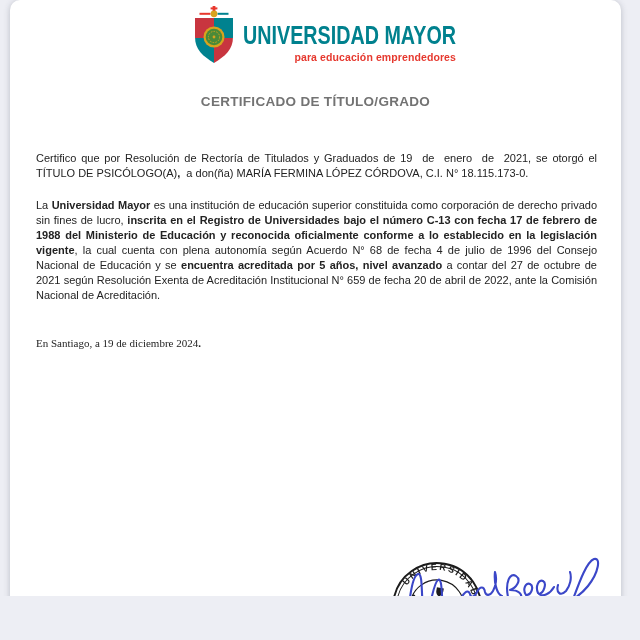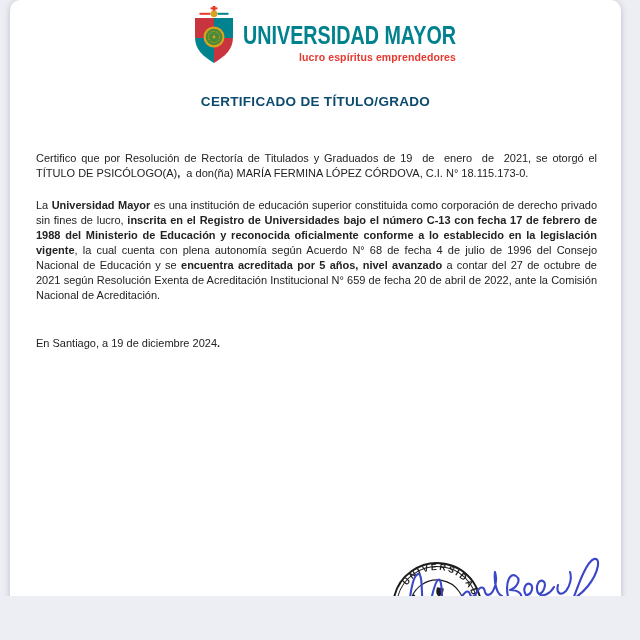--- a/index.html
+++ b/index.html
@@ -13,30 +13,30 @@
   }
   .logo { position:absolute; left:192px; top:6px; display:flex; align-items:flex-start; }
   .logo-shield { display:block; }
   .logo-textcol { margin-left:7px; padding-top:16px; width:215px; }
   .logo-tagline {
     margin-top:-3px; text-align:right; font-weight:bold; font-size:10.5px;
     letter-spacing:0.1px; color:#e6392f; padding-right:2px;
   }
   .doc-title {
     position:absolute; top:94px; left:10px; width:611px; text-align:center;
-    font-weight:bold; font-size:13.5px; letter-spacing:0.3px; color:#0c4a6e;
+    font-weight:bold; font-size:13.5px; letter-spacing:0.3px; color:#737373;
   }
   .para {
     position:absolute; left:36px; width:561px; font-size:11px; line-height:15px;
     text-align:justify; color:#232323;
   }
   .para b { font-weight:bold; }
   .p1 { top:151px; }
   .p2 { top:198px; }
-  .dateline { top:336px; text-align:left; }
+  .dateline { top:336px; text-align:left;font-family:Liberation Serif, serif; }
   .seal-wrap { position:absolute; left:391px; top:561px; width:92px; height:92px; transform:rotate(10deg); }
   .sig-wrap { position:absolute; left:398px; top:548px; width:222px; height:95px; }
 </style>
 </head>
 <body>
 
 <div class="stage">
   <div class="paper"></div>
 
   <div class="logo">
@@ -62,21 +62,21 @@
 
       <circle cx="22" cy="31" r="10.5" fill="#d8a31e"></circle>
       <circle cx="22" cy="31" r="8.3" fill="#4a8a38"></circle>
       <circle cx="22" cy="31" r="5.6" fill="none" stroke="#d8a31e" stroke-width="0.9" stroke-dasharray="1.6,1.2"></circle>
       <circle cx="22" cy="31" r="1.4" fill="#d8a31e"></circle>
     </svg>
     <div class="logo-textcol">
       <svg width="215" height="28" viewBox="0 0 215 28">
         <text x="0" y="22" textLength="213" lengthAdjust="spacingAndGlyphs" font-family="Liberation Sans, sans-serif" font-weight="bold" font-size="25" fill="#00818e">UNIVERSIDAD MAYOR</text>
       </svg>
-      <div class="logo-tagline">lucro espíritus emprendedores</div>
+      <div class="logo-tagline">para educación emprendedores</div>
     </div>
   </div>
 
   <div class="doc-title">CERTIFICADO DE TÍTULO/GRADO</div>
 
   <p class="para p1"><span>Certifico que por Resolución de Rectoría de Titulados y Graduados de 19&nbsp; de&nbsp; enero&nbsp; de&nbsp; 2021, se otorgó el TÍTULO DE PSICÓLOGO(A)</span><b>,</b><span>&nbsp; a don(ña) MARÍA FERMINA LÓPEZ CÓRDOVA, C.I. N° 18.115.173-0.</span></p>
   <p class="para p2"><span>La </span><b>Universidad Mayor</b><span> es una institución de educación superior constituida como corporación de derecho privado sin fines de lucro, </span><b>inscrita en el Registro de Universidades bajo el número C-13 con fecha 17 de febrero de 1988 del Ministerio de Educación y reconocida oficialmente conforme a lo establecido en la legislación vigente</b><span>, la cual cuenta con plena autonomía según Acuerdo N° 68 de fecha 4 de julio de 1996 del Consejo Nacional de Educación y se </span><b>encuentra acreditada por 5 años, nivel avanzado</b><span> a contar del 27 de octubre de 2021 según Resolución Exenta de Acreditación Institucional N° 659 de fecha 20 de abril de 2022, ante la Comisión Nacional de Acreditación.</span></p>
   <p class="para dateline"><span>En Santiago, a 19 de diciembre 2024</span><b>.</b></p>
 
   <div class="seal-wrap">

